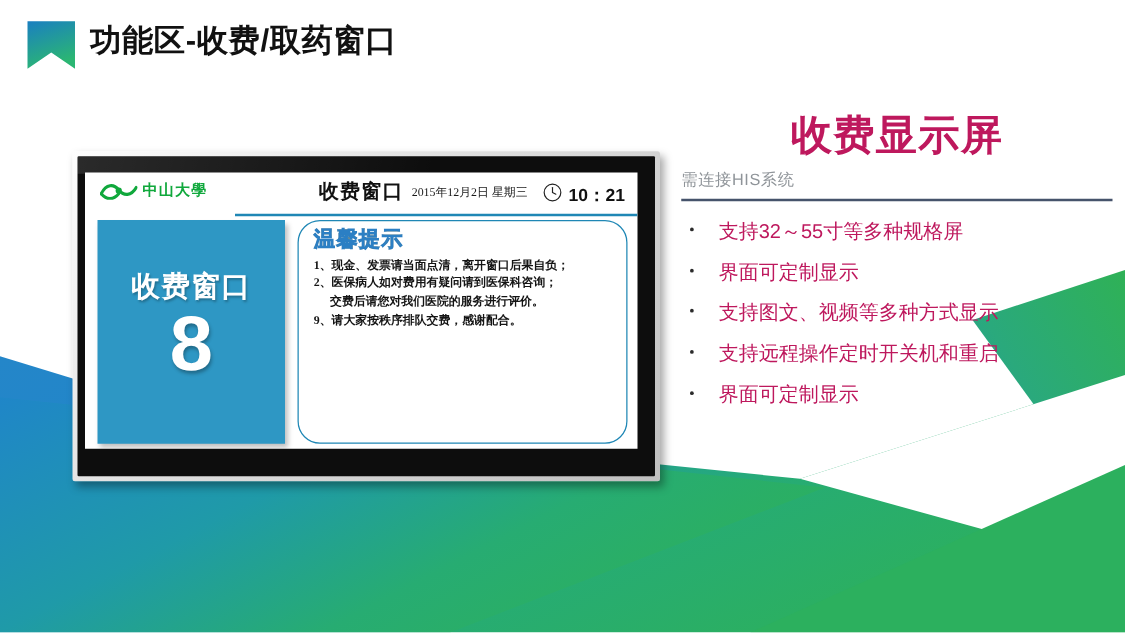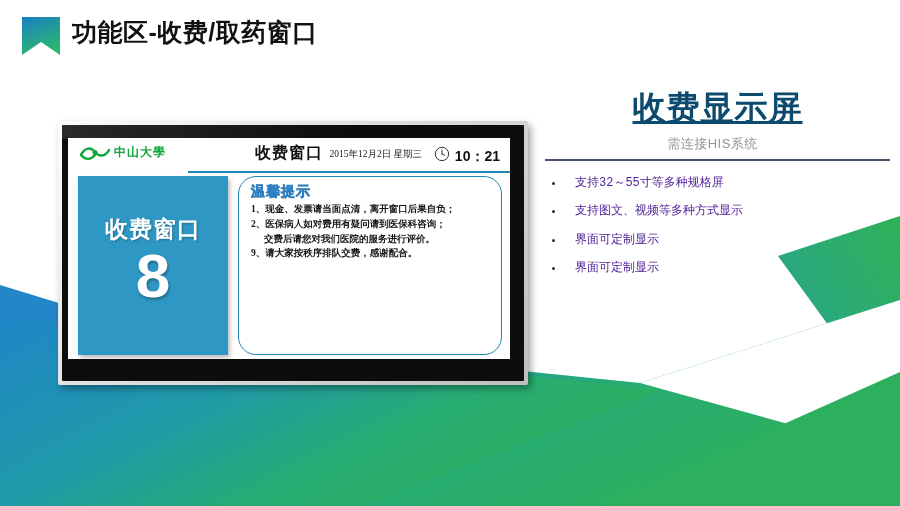--- a/index.html
+++ b/index.html
@@ -49,27 +49,26 @@
   
   .right-col {
     position: absolute;
     left: 545px; top: 90px;
     width: 345px;
   }
   .right-heading {
     text-align: center;
     font-size: 33px;
     font-weight: bold;
-    color: #0c4a6e;
+    color: #be185d;
     letter-spacing: 1px;
     line-height: 1.1;
-    text-decoration: underline;
   }
   .right-sub {
-    text-align: center;
+    text-align: left;
     padding-right: 10px;
     margin-top: 9px;
     font-size: 13px;
     color: #8f9499;
     letter-spacing: .5px;
   }
   .rule {
     margin-top: 6px;
     height: 2px;
     background: #46536b;
@@ -77,25 +76,24 @@
   }
   .bullets {
     margin: 16px 0 0 0;
     padding: 0;
     list-style: none;
   }
   .bullets li {
     position: relative;
     padding-left: 30px;
     margin-bottom: 15px;
-    font-size: 12px;
-    color: #4c1d95;
+    font-size: 16px;
+    color: #be185d;
     white-space: nowrap;
     line-height: 1.1;
-    font-family: Liberation Mono, monospace;
   }
   .bullets li .dot {
     position: absolute;
     left: 7px; top: 5px;
     width: 3px; height: 3px;
     background: #2b2b2b;
     border-radius: 50%;
   }
 
   
@@ -227,21 +225,21 @@
   }
   .notice {
     flex: 1;
     border: 1.6px solid #1f87b5;
     border-radius: 18px;
     position: relative;
     box-sizing: border-box;
     padding: 6px 8px 4px 8px;
   }
   .notice-title {
-    font-size: 14px;
+    font-size: 17px;
     font-weight: bold;
     letter-spacing: 1px;
     color: #f5a027;
     -webkit-text-stroke: 0.6px #2b7fc4;
     text-shadow: 1px 1px 0 rgba(255,255,255,.9);
     margin-left: 4px;
     line-height: 1.15;
     font-family: "DejaVu Sans", sans-serif;
   }
   .notice-list {
@@ -362,19 +360,20 @@
       </div>
     </div>
   </div>
 
   <div class="right-col">
     <div class="right-heading">收费显示屏</div>
     <div class="right-sub">需连接HIS系统</div>
     <div class="rule"></div>
     <ul class="bullets">
         <li><span class="dot"></span><span>支持32～55寸等多种规格屏</span></li>
+        <li><span class="dot"></span><span>界面可定制显示</span></li>
         <li><span class="dot"></span><span>支持图文、视频等多种方式显示</span></li>
-        <li><span class="dot"></span><span>界面可定制显示</span></li>
+        <li><span class="dot"></span><span>支持远程操作定时开关机和重启</span></li>
         <li><span class="dot"></span><span>界面可定制显示</span></li>
       </ul>
   </div>
 
 </div>
 
 </body></html>

